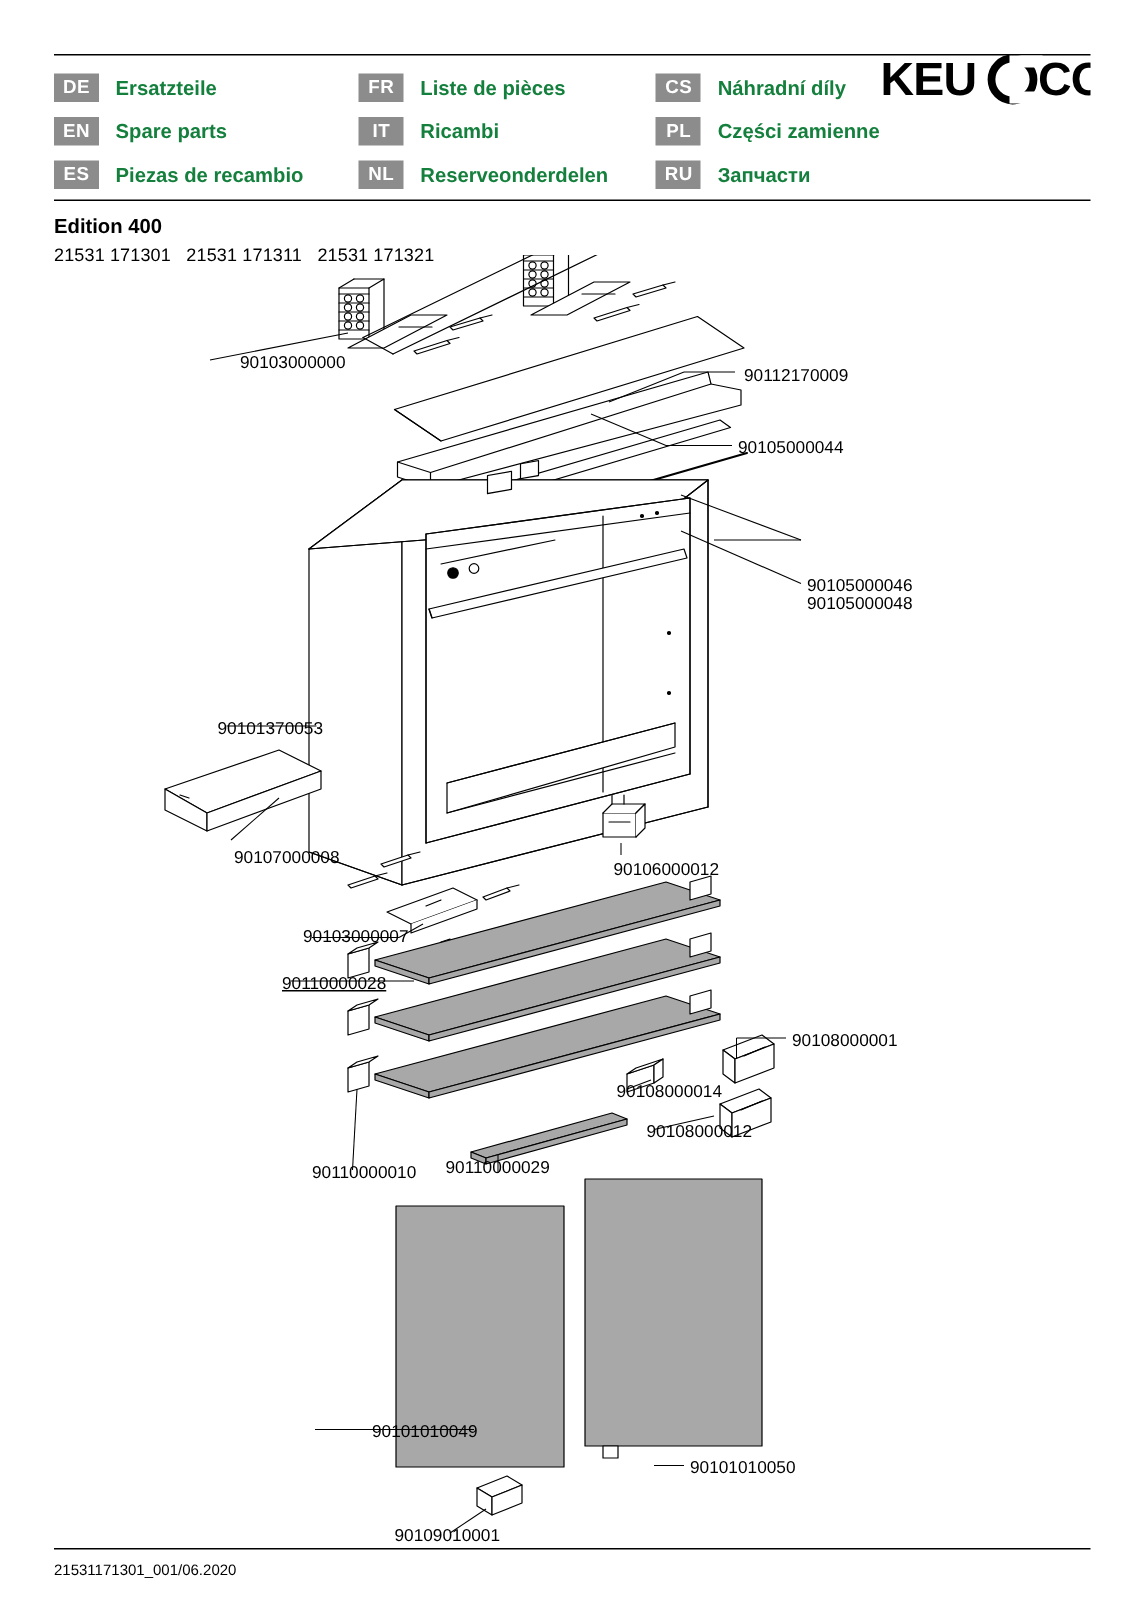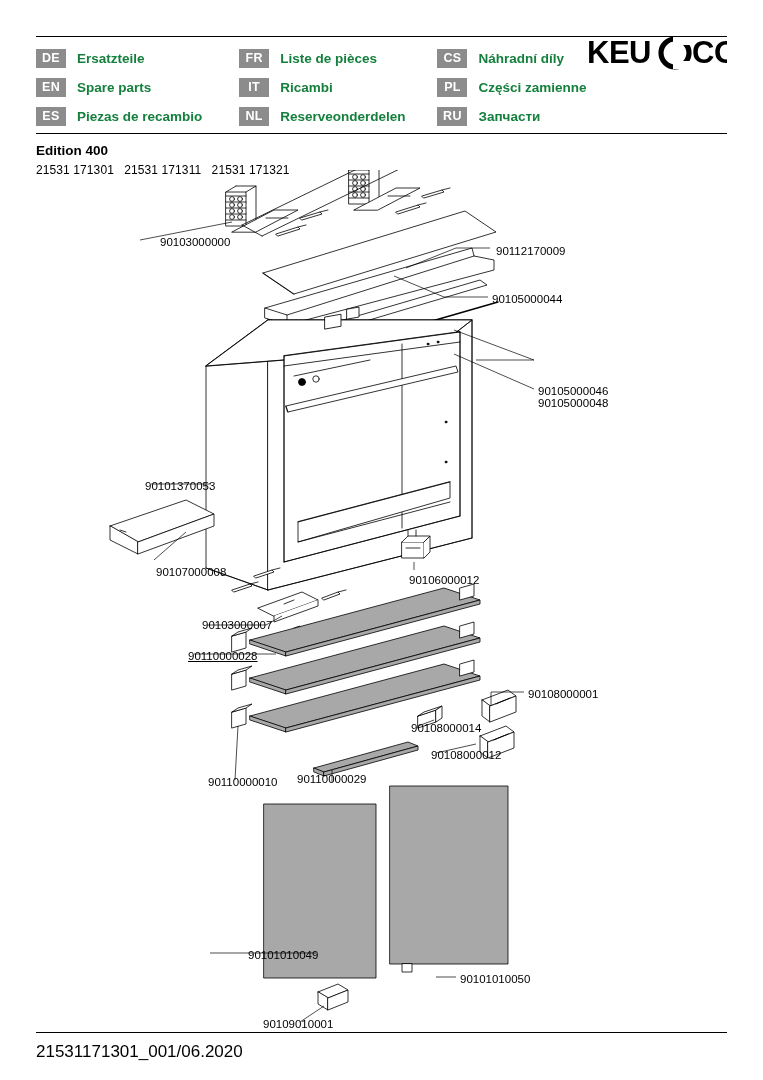--- a/index.html
+++ b/index.html
@@ -95,21 +95,21 @@
     font-size: 12px;
     letter-spacing: 0.1px;
     white-space: pre;
   }
 
   
   .footer {
     position: absolute;
     left: 36px;
     top: 1042px;
-    font-size: 17px;
+    font-size: 10px;
   }
 
   
   #drawing {
     position: absolute;
     left: 36px;
     top: 170px;
     width: 691px;
     height: 855px;
   }

